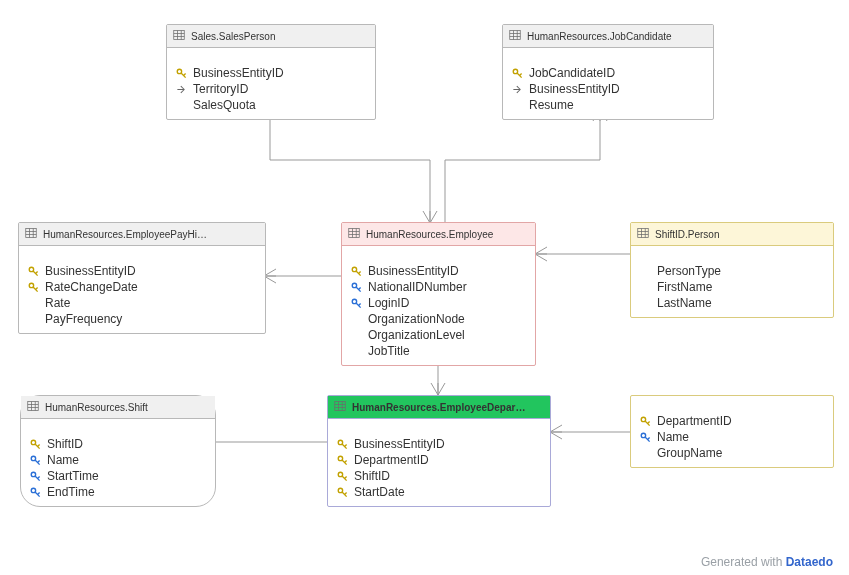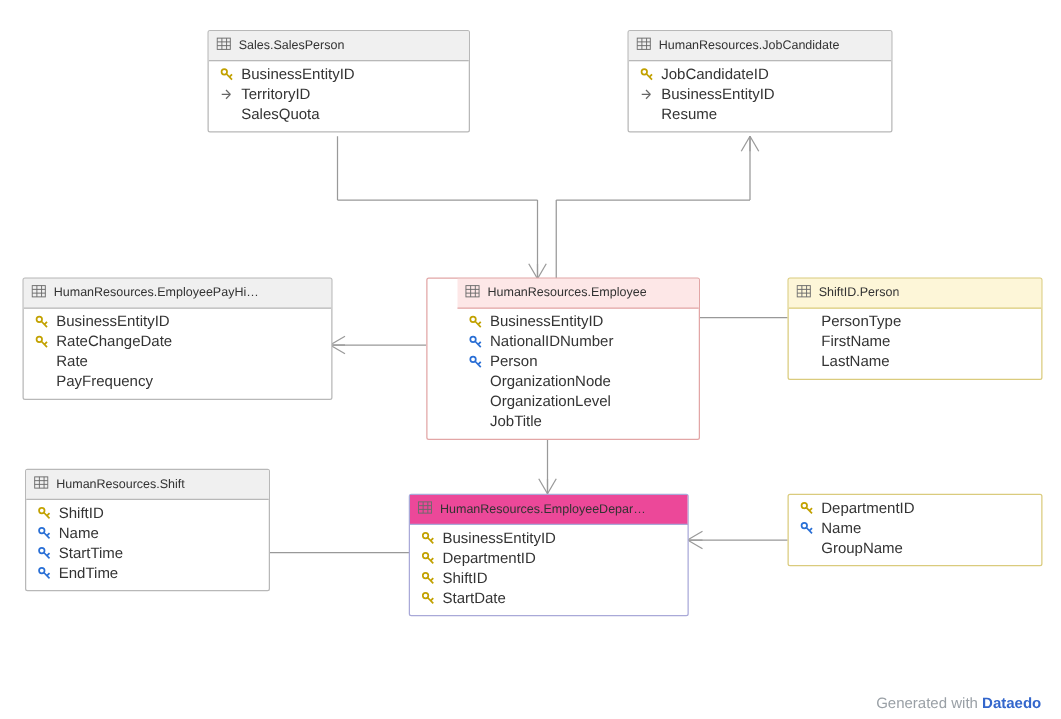--- a/index.html
+++ b/index.html
@@ -1,28 +1,28 @@
 <!DOCTYPE html>
 <html><head>
 <meta charset="utf-8">
 <style>
   html, body { margin:0; padding:0; font-family:"Segoe UI", Arial, sans-serif; font-size:12px; color:#333; background:#fff; }
   #canvas { position:relative; width:849px; height:575px; }
   svg.connectors { position:absolute; inset:0; width:849px; height:575px; pointer-events:none; }
   .entity { position:absolute; border:1px solid; border-radius:2px; background:#fff; }
   .entity .hdr { padding:4px 6px; border-bottom:1px solid; display:flex; align-items:center; gap:6px; font-size:10px; }
   .entity .hdr .title { white-space:nowrap; overflow:hidden; text-overflow:ellipsis; }
-  .entity .cols { padding:2px 0 6px 0; }
+  .entity .cols { padding:2px 0 6px 0;margin-top:15px; }
   .entity .col { display:flex; align-items:center; gap:6px; padding:1px 8px; font-size:12px; }
   .entity .col .slot { width:12px; height:12px; display:flex; align-items:center; justify-content:center; }
   
   .t-grey  { border-color:#b8b8b8; } .t-grey  .hdr { background:#f0f0f0; border-color:#b8b8b8; }
-  .t-red   { border-color:#e2a6a6;padding-left:24px; } .t-red   .hdr { background:#fde7e7; border-color:#e2a6a6; }
+  .t-red   { border-color:#e2a6a6; } .t-red   .hdr { background:#fde7e7; border-color:#e2a6a6; }
   .t-yellow{ border-color:#dacb7d; } .t-yellow .hdr{ background:#fdf6d8; border-color:#dacb7d; }
-  .t-blue  { border-color:#a9a9d8; } .t-blue  .hdr { background:#ec4899; border-color:#a9a9d8; }
+  .t-blue  { border-color:#a9a9d8; } .t-blue  .hdr { background:#22c55e; border-color:#a9a9d8;font-weight:bold; }
   .footer { position:absolute; right:16px; bottom:6px; font-size:12px; color:#9aa0a6; }
   .footer .brand { color:#3366cc; font-weight:700; }
 </style>
 </head>
 <body>
 <div id="canvas">
 
   <svg class="connectors">
     <defs>
       <g id="crow">
@@ -213,21 +213,21 @@
           <span>NationalIDNumber</span>
         </div>
         <div class="col">
           <span class="slot">
             <svg width="11" height="11" viewBox="0 0 16 16">
               <circle cx="5" cy="5" r="3.2" fill="none" stroke="#2a6fd6" stroke-width="2"></circle>
               <line x1="7" y1="7" x2="14" y2="14" stroke="#2a6fd6" stroke-width="2"></line>
               <line x1="11" y1="11" x2="14" y2="8" stroke="#2a6fd6" stroke-width="2"></line>
             </svg>
           </span>
-          <span>Person</span>
+          <span>LoginID</span>
         </div>
         <div class="col">
           <span class="slot"></span>
           <span>OrganizationNode</span>
         </div>
         <div class="col">
           <span class="slot"></span>
           <span>OrganizationLevel</span>
         </div>
         <div class="col">
@@ -255,21 +255,21 @@
         <div class="col">
           <span class="slot"></span>
           <span>FirstName</span>
         </div>
         <div class="col">
           <span class="slot"></span>
           <span>LastName</span>
         </div>
       </div>
     </div>
-    <div class="entity t-grey" style="left: 20px; top: 375px; width: 194px;">
+    <div class="entity t-grey" style="left: 20px; top: 395px; width: 194px; border-radius: 20px;">
       <div class="hdr">
         <span><svg width="12" height="12" viewBox="0 0 16 16">
             <rect x="1" y="2" width="14" height="12" fill="none" stroke="#6b6b6b"></rect>
             <line x1="1" y1="6" x2="15" y2="6" stroke="#6b6b6b"></line>
             <line x1="1" y1="10" x2="15" y2="10" stroke="#6b6b6b"></line>
             <line x1="6" y1="2" x2="6" y2="14" stroke="#6b6b6b"></line>
             <line x1="11" y1="2" x2="11" y2="14" stroke="#6b6b6b"></line>
           </svg></span>
         <span class="title">HumanResources.Shift</span>
       </div>

